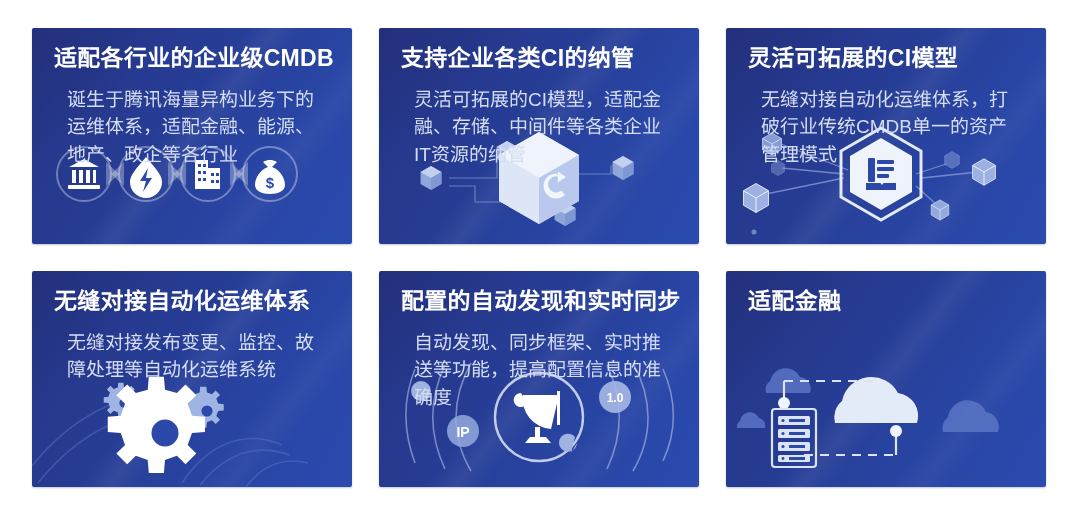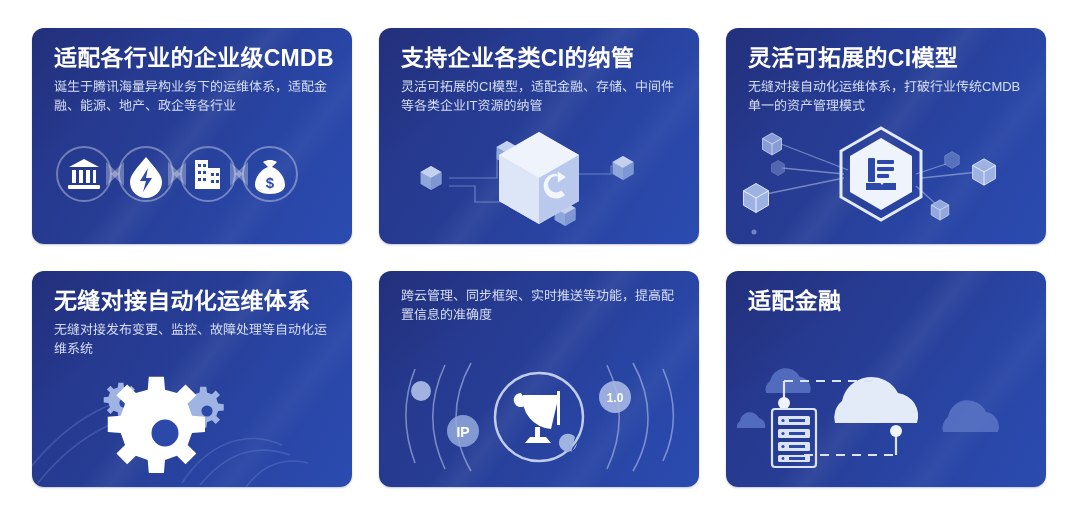--- a/index.html
+++ b/index.html
@@ -21,21 +21,21 @@
     height: 460px;
     display: grid;
     grid-template-columns: repeat(3, 320px);
     grid-template-rows: repeat(2, 216px);
     column-gap: 27px;
     row-gap: 27px;
   }
   .card {
     position: relative;
     overflow: hidden;
-    border-radius: 12px;
+    border-radius: 2px;
     background:
       linear-gradient(135deg, #23307c 0%, #26399090 28%, #2c4bab00 62%),
       linear-gradient(118deg, #243380 0%, #27409a 46%, #2b4bb0 100%);
     box-shadow: 0 1px 2px rgba(20,30,80,.25);
     text-decoration: underline;
   }
   .card .sheen {
     position: absolute;
     inset: 0;
     pointer-events: none;
@@ -53,24 +53,24 @@
   .card-title {
     font-size: 23px;
     font-weight: bold;
     color: #ffffff;
     letter-spacing: .3px;
     line-height: 1.25;
     margin: 0 0 5px 0;
     white-space: nowrap;
   }
   .card-desc {
-    font-size: 13px;
+    font-size: 19px;
     line-height: 1.45;
     color: #d5ddf2;
-    margin: 0;
+    margin: 13px;
     max-width: 280px;
   }
   .art {
     position: absolute;
     left: 0;
     right: 0;
     bottom: 0;
     height: 128px;
     z-index: 2;
   }
@@ -280,21 +280,22 @@
           <circle cx="0" cy="0" r="14" fill="#2c48a8"></circle>
           <circle cx="0" cy="0" r="14" fill="none" stroke="#ffffff" stroke-width="3"></circle>
         </g>
       </svg>
     </div>
   </div>
 
   <div class="card">
     <div class="sheen"></div>
     <div class="card-text">
-      <p class="card-desc">跨云管理、同步框架、实时推送等功能，提高配置信息的准确度</p>
+      <h3 class="card-title">配置的自动发现和实时同步</h3>
+      <p class="card-desc">自动发现、同步框架、实时推送等功能，提高配置信息的准确度</p>
     </div>
     <div class="art">
       <svg viewBox="0 0 320 128" preserveAspectRatio="xMidYMid meet" aria-hidden="true">
         <g fill="none" stroke="#bccbec" stroke-opacity=".55" stroke-width="1.6">
           <path d="M36 10 C24 40 24 72 36 104"></path>
           <path d="M66 6 C50 40 50 76 66 110"></path>
           <path d="M92 4 C72 40 72 78 92 112"></path>
           <path d="M228 6 C244 40 244 76 228 110"></path>
           <path d="M254 4 C274 40 274 78 254 112"></path>
           <path d="M284 10 C298 42 298 72 284 102"></path>

